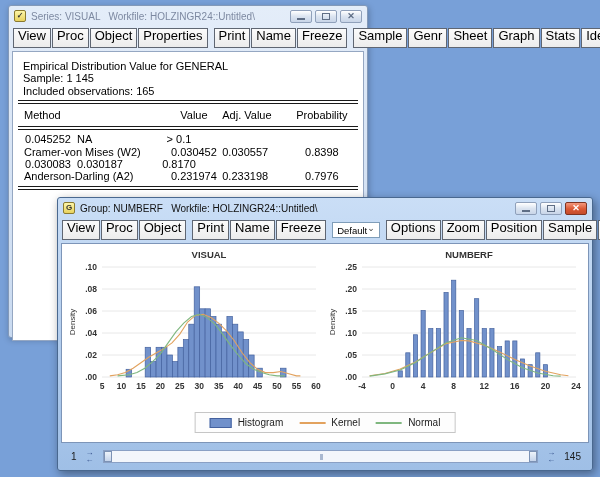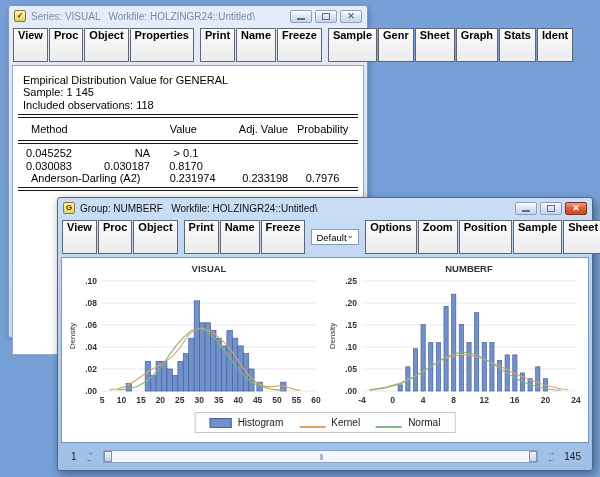--- a/index.html
+++ b/index.html
@@ -28,52 +28,52 @@
              display: flex; align-items: center; justify-content: center; }
   .cap-btn.close-active { background: linear-gradient(#f3977c, #da5733 55%, #c44c2c); border-color: #7e3322; }
   .glyph-min { width: 8px; height: 2px; background: #5f6e85; margin-top: 5px; }
   .glyph-max { width: 8px; height: 7px; border: 1px solid #5f6e85; }
   .glyph-x   { font-size: 9px; font-weight: 700; color: #5f6e85; line-height: 1; }
   .close-active .glyph-x { color: #fff; }
 
   .toolbar { display: flex; gap: 6px; padding: 2px 1px 3px 1px; align-items: center; }
   .tb-group { display: flex; gap: 1px; }
   .tb-btn { border: 1px solid #5f6672; background: linear-gradient(#fbfbfb,#ececec);
-            font-size: 11px; font-weight: 700; color: #000; padding: 1px 4px 20px 4px;
+            font-size: 13px; font-weight: 400; color: #000; padding: 1px 4px 6px 4px;
             line-height: 11px; white-space: nowrap; cursor: default; }
   .dropdown { width: 96px; height: 16px; border: 1px solid #7f9db9; background: #fff;
               display: flex; align-items: center; justify-content: space-between;
               font-size: 9.5px; padding: 0 4px; color: #000; }
   .chev { font-size: 9px; color: #444; line-height: 6px; margin-top: -4px; }
 
   
   .content { background: #fff; border: 1px solid #95a7c2; height: 290px; position: relative;
              overflow: hidden; font-size: 11px; color: #000; }
   .report { padding-top: 8px; }
   .rpt-line { white-space: pre; line-height: 12.4px; padding-left: 10px; }
   .hr2 { height: 4px; border-top: 1px solid #1a1a1a; border-bottom: 1px solid #1a1a1a; margin: 3px 5px; }
-  .trow { display: flex; line-height: 12.4px; padding: 0 6px; margin-left: 7px; }
+  .trow { display: flex; line-height: 12.4px; padding: 0 6px; }
   .thead .trow { line-height: 16px; }
   .c { white-space: pre; }
   .c0 { width: 150px; text-align: left; padding-left: 5px; }
-  .c1 { width: 58px;  text-align: left; }
-  .c2 { width: 66px;  text-align: right; }
+  .c1 { width: 58px;  text-align: center; }
+  .c2 { width: 66px;  }
   .c3 { width: 72px;  text-align: center; }
   .frag { position: absolute; left: 0; width: 100%; }
 
   
   .graph-area { background: #fff; border: 1px solid #7d95b8; flex: 1; position: relative; overflow: hidden; }
   svg.chart { position: absolute; top: 5px; }
   svg text { font-family: "Liberation Sans", sans-serif; }
   #chart0 { left: 6px; }
   #chart1 { left: 266px; }
   .legend { position: absolute; left: 50%; bottom: 9px; transform: translateX(-50%);
             display: flex; align-items: center; gap: 16px; border: 1px solid #c6c6c6;
             background: #fdfdfd; padding: 4px 14px; font-size: 10px; color: #222; white-space: nowrap; }
-  .legend-item { display: flex; align-items: flex-end; gap: 6px; }
+  .legend-item { display: flex; align-items: center; gap: 6px; }
   .sw-box  { width: 22px; height: 10px; }
   .sw-line { width: 26px; height: 0; }
 
   
   .range-bar { height: 24px; display: flex; align-items: center; gap: 6px; padding: 2px 8px 0 10px;
                font-size: 10px; color: #1a1a1a; }
   .arr-stack { display: flex; flex-direction: column; align-items: center; gap: 0;
                font-size: 8px; line-height: 7px; color: #2d4a86; width: 14px; cursor: default; }
   .slider { flex: 1; height: 13px; background: #f3f6fb; border: 1px solid #8aa0c4; position: relative; }
   .handle { position: absolute; top: 0; bottom: 0; width: 8px;
@@ -121,37 +121,43 @@
           <div class="tb-btn">Graph</div>
           <div class="tb-btn">Stats</div>
           <div class="tb-btn">Ident</div>
         </div>
     </div>
     <div class="content">
       <div class="report">
         <div>
             <div class="rpt-line">Empirical Distribution Value for GENERAL</div>
             <div class="rpt-line">Sample: 1 145</div>
-            <div class="rpt-line">Included observations: 118</div>
+            <div class="rpt-line">Included observations: 165</div>
           </div>
         <div class="hr2"></div>
         <div class="thead">
             <div class="trow">
               <div class="c c0">Method</div>
               <div class="c c1">Value</div>
               <div class="c c2">Adj. Value</div>
               <div class="c c3">Probability</div>
             </div>
           </div>
         <div class="hr2"></div>
         <div class="tbody">
             <div class="trow">
               <div class="c c1">0.045252</div>
               <div class="c c2">NA</div>
               <div class="c c3">&gt; 0.1</div>
+            </div>
+            <div class="trow">
+              <div class="c c0">Cramer-von Mises (W2)</div>
+              <div class="c c1">0.030452</div>
+              <div class="c c2">0.030557</div>
+              <div class="c c3">0.8398</div>
             </div>
             <div class="trow">
               <div class="c c1">0.030083</div>
               <div class="c c2">0.030187</div>
               <div class="c c3">0.8170</div>
             </div>
             <div class="trow">
               <div class="c c0">Anderson-Darling (A2)</div>
               <div class="c c1">0.231974</div>
               <div class="c c2">0.233198</div>

